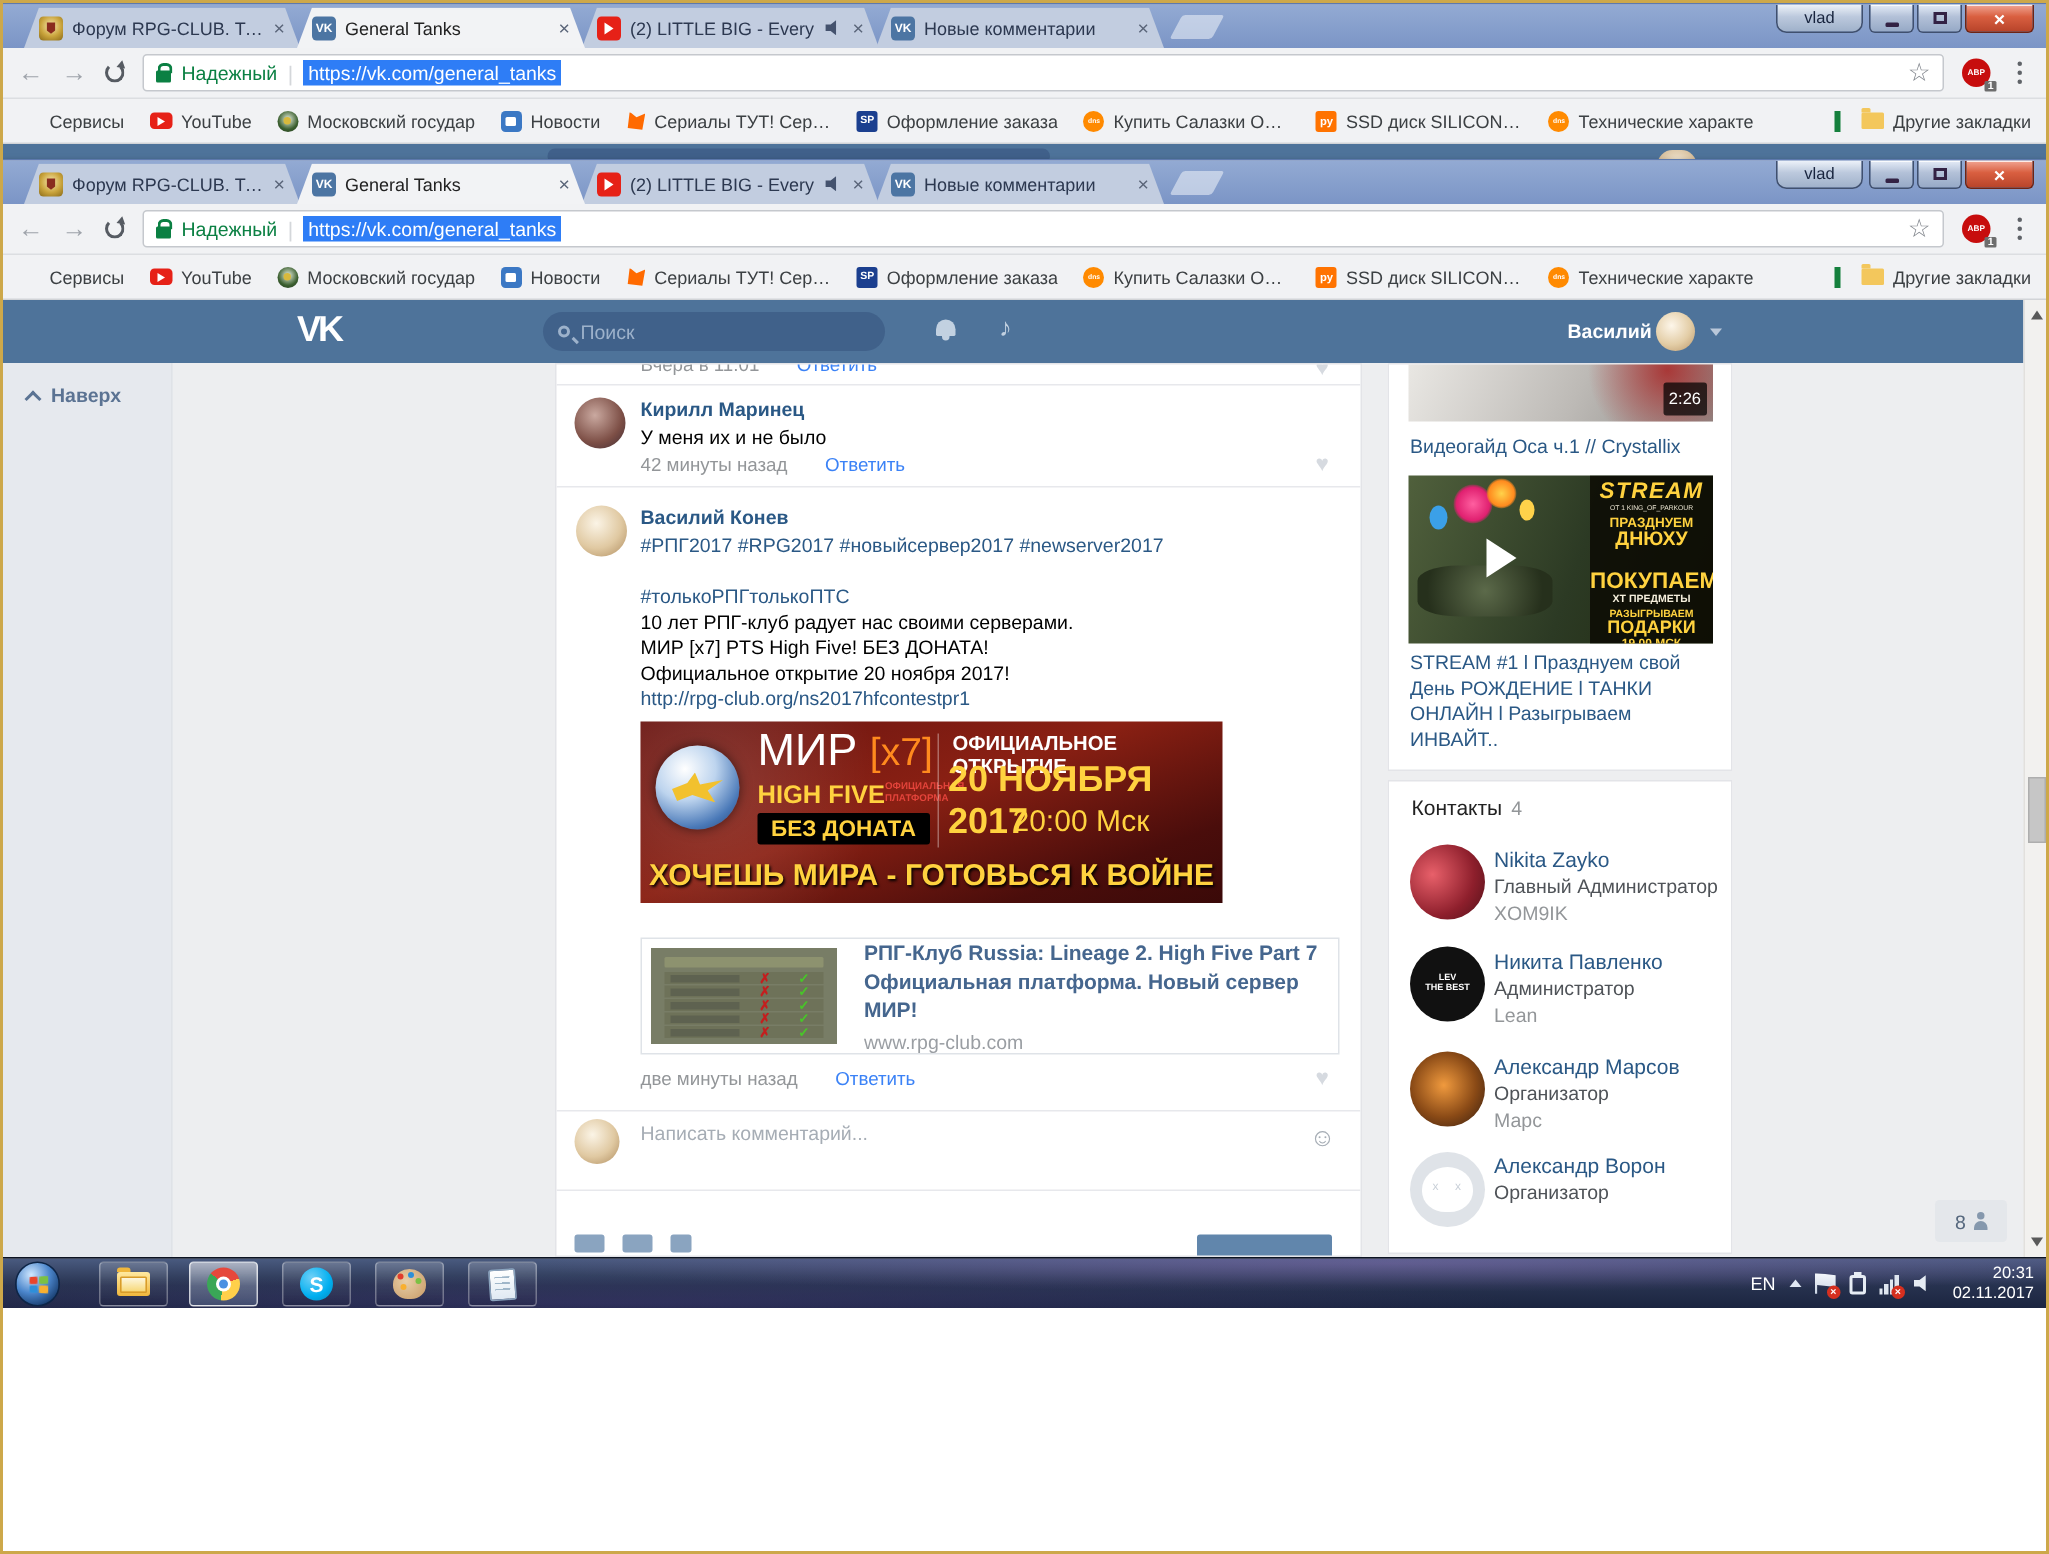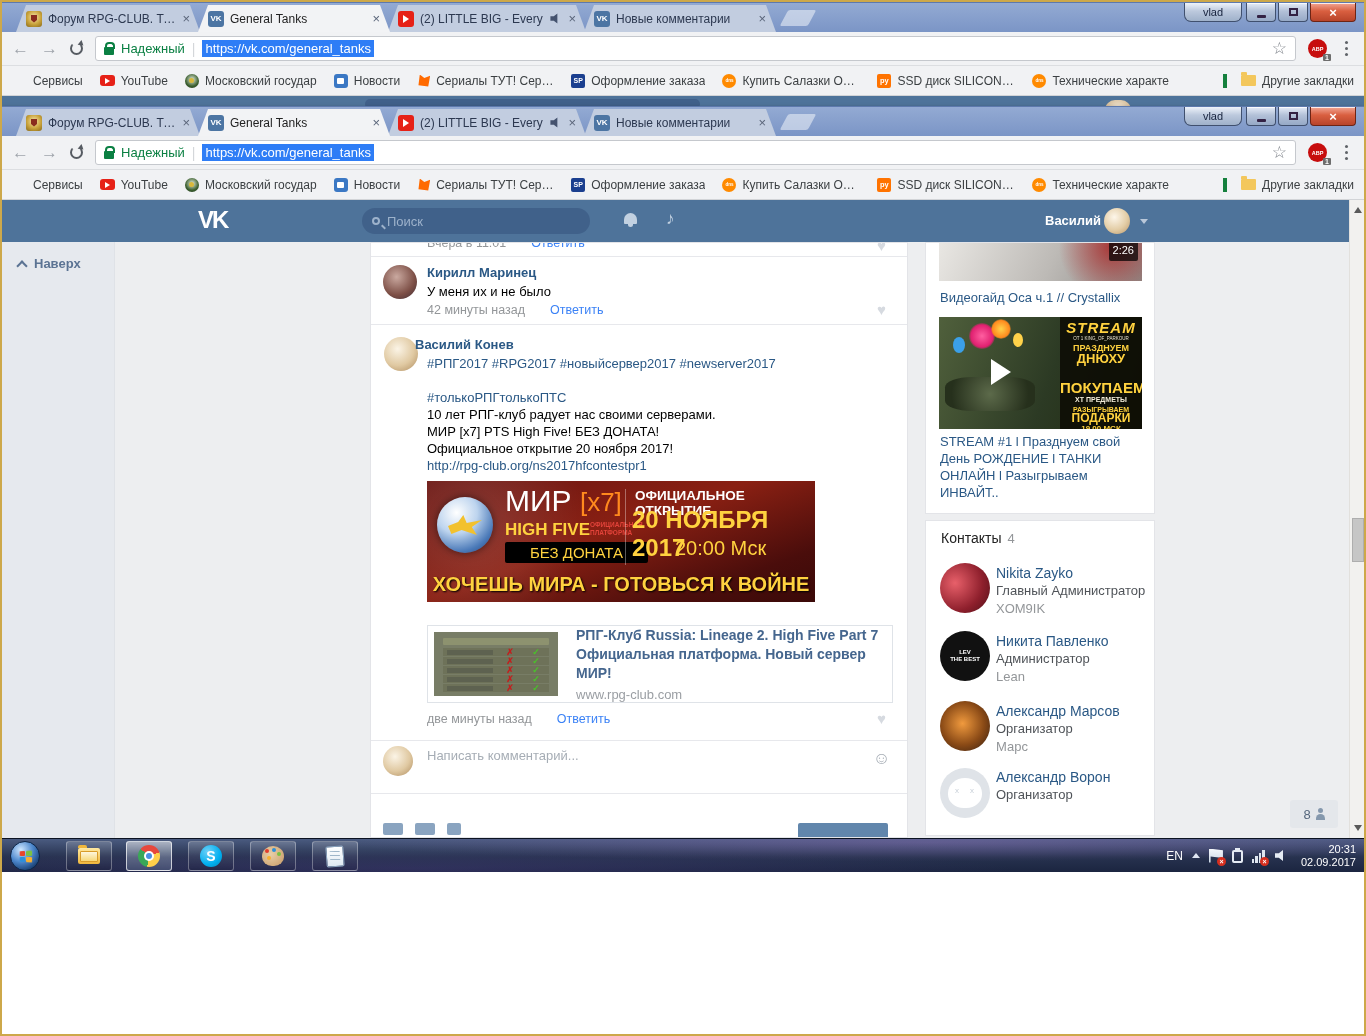--- a/index.html
+++ b/index.html
@@ -118,21 +118,21 @@
   
   .banner{position:absolute;left:56px;top:238px;width:388px;height:121px;overflow:hidden;color:#fff;
           background:radial-gradient(circle at 12% 35%,rgba(255,255,255,.14),transparent 32%),linear-gradient(160deg,#6a1511,#8a2013 45%,#4a0d0b 80%,#3a0908)}
   .globe{position:absolute;left:10px;top:16px;width:56px;height:56px;border-radius:50%;
          background:radial-gradient(circle at 35% 28%,#fff,#bdd4ee 38%,#4a79b8 72%,#1d3c6e);box-shadow:0 0 8px rgba(0,0,0,.55);display:flex;align-items:center;justify-content:center}
   .dove{width:34px;height:20px;background:#f2c12e;clip-path:polygon(0 55%,30% 35%,45% 0,55% 40%,100% 25%,70% 60%,85% 100%,40% 75%,10% 95%)}
   .bn-title{position:absolute;left:78px;top:4px;font-size:30px;font-weight:normal;line-height:32px}
   .bn-x7{color:#ff8a1e;font-size:26px}
   .bn-hf{position:absolute;left:78px;top:39px;font-size:17px;font-weight:bold;color:#ffd23f}
   .bn-plat{position:absolute;left:163px;top:40px;font-size:6.5px;line-height:8px;font-weight:bold;color:#e2433a}
-  .bn-nodonate{position:absolute;left:78px;top:61px;background:#000;color:#ffd23f;font-weight:normal;font-size:15px;padding:2px 25px;border-radius:2px}
+  .bn-nodonate{position:absolute;left:78px;top:61px;background:#000;color:#ffd23f;font-weight:bold;font-size:15px;padding:2px 9px;border-radius:2px}
   .bn-vline{position:absolute;left:198px;top:8px;width:1px;height:76px;background:rgba(255,255,255,.35)}
   .bn-open{position:absolute;left:208px;top:7px;font-size:13.5px;font-weight:bold}
   .bn-date{position:absolute;left:205px;top:25px;font-size:24px;font-weight:bold;color:#ffd23f}
   .bn-time{position:absolute;left:248px;top:56px;font-size:20px;font-weight:normal;color:#ffd23f}
   .bn-slogan{position:absolute;left:0;right:0;top:92px;text-align:center;font-size:20px;font-weight:bold;color:#ffd23f;text-shadow:1px 1px 2px #000}
 
   
   .preview{position:absolute;left:56px;top:382px;width:466px;height:78px;border:1px solid #dfe3e8;display:flex;align-items:center}
   .ptable{width:124px;height:64px;margin-left:6px;background:#787d66;padding:6px 9px 5px;flex:none}
   .pt-head{height:7px;background:#8d926f;border-radius:1px;margin-bottom:3px}
@@ -147,21 +147,21 @@
   .composer-input{position:absolute;left:56px;top:505px;width:340px;border:none;outline:none;font-size:13px;font-family:inherit;color:#444}
   .composer-input::placeholder{color:#a6adb5}
   .smiley{position:absolute;left:502px;top:506px;color:#a6adb5;font-size:17px}
   .blob{position:absolute;width:20px;height:12px;background:#8aa4c0;border-radius:2px}
   .post-btn{position:absolute;left:427px;top:580px;width:90px;height:16px;background:#6186ac;border-radius:2px 2px 0 0}
 
   
   .video-card{left:923px;top:42px;width:230px;height:272px}
   .thumb1{position:absolute;left:13px;top:0;width:203px;height:38px;overflow:hidden;
           background:radial-gradient(circle at 85% 10%,rgba(170,30,30,.8),transparent 30%),linear-gradient(115deg,#e9e7e3,#bdbab6 55%,#8e8b88)}
-  .dur-badge{position:absolute;right:4px;bottom:20px;background:rgba(0,0,0,.72);color:#fff;font-size:11px;padding:5px 4px;border-radius:2px}
+  .dur-badge{position:absolute;right:4px;bottom:4px;background:rgba(0,0,0,.72);color:#fff;font-size:11px;padding:5px 4px;border-radius:2px}
   .vtitle{position:absolute;left:14px;color:#2a5885;font-size:13px;line-height:17px}
   .thumb2{position:absolute;left:13px;top:74px;width:203px;height:112px;overflow:hidden;background:linear-gradient(110deg,#50603c,#2c3a24 55%,#20290f)}
   .fw{position:absolute;border-radius:50%}
   .playtri{position:absolute;left:52px;top:42px;border-left:20px solid #fff;border-top:13px solid transparent;border-bottom:13px solid transparent}
   .t2-right{position:absolute;right:0;top:0;width:82px;height:100%;background:rgba(12,10,4,.85);text-align:center;color:#ffd23f;font-weight:bold;padding-top:2px}
   .t2-big{font-size:15px;font-style:italic;letter-spacing:1px}
   .t2-sub{font-size:4.5px;color:#e8e2cf;font-weight:normal}
   .t2-l1{font-size:9px;margin-top:2px}.t2-l2{font-size:13px;line-height:12px}
   .t2-l3{font-size:15px;margin-top:14px}.t2-l4{font-size:7px;color:#f5efdc}
   .t2-l5{font-size:7px;margin-top:3px}.t2-l6{font-size:12px;line-height:11px}.t2-l7{font-size:8px}
@@ -485,21 +485,21 @@
         <span class="cmt-avatar av-kirill" style="left:12px;top:22px"></span>
         <span class="cmt-name" style="left:56px;top:22px">Кирилл Маринец</span>
         <span class="cmt-text" style="left:56px;top:41px">У меня их и не было</span>
         <div class="cmt-meta" style="left:56px;top:60px">
           <span>42 минуты назад</span><span class="reply">Ответить</span>
         </div>
         <span class="heart" style="left:506px;top:58px">♥</span>
         <div class="divider" style="top:81px"></div>
 
         <span class="cmt-avatar av-dog" style="left:13px;top:94px"></span>
-        <span class="cmt-name" style="left:44px;top:94px">Василий Конев</span>
+        <span class="cmt-name" style="left:56px;top:94px">Василий Конев</span>
         <div class="cmt-text cline" style="left:56px;top:112px"><span class="hash">#РПГ2017 #RPG2017 #новыйсервер2017 #newserver2017</span></div>
         <div class="cmt-text cline" style="left:56px;top:146px"><span class="hash">#толькоРПГтолькоПТС</span></div>
         <div class="cmt-text cline" style="left:56px;top:163px">10 лет РПГ-клуб радует нас своими серверами.</div>
         <div class="cmt-text cline" style="left:56px;top:180px">МИР [х7] PTS High Five! БЕЗ ДОНАТА!</div>
         <div class="cmt-text cline" style="left:56px;top:197px">Официальное открытие 20 ноября 2017!</div>
         <div class="cmt-text cline" style="left:56px;top:214px"><span class="cmt-link">http://rpg-club.org/ns2017hfcontestpr1</span></div>
 
         <div class="banner">
           <span class="globe">
               <span class="dove"></span>
@@ -691,19 +691,19 @@
       <span class="tr-ic net-ic">
           <b style="height:4px"></b>
           <b style="height:7px"></b>
           <b style="height:10px"></b>
           <b style="height:13px"></b>
           <span class="redx">×</span>
         </span>
       <span class="vol-ic"></span>
       <div class="clock">
         <div>20:31</div>
-        <div>02.09.2017</div>
+        <div>02.11.2017</div>
       </div>
     </div>
   </div>
 
   <div class="below"></div>
 </div>
 
 </body></html>

